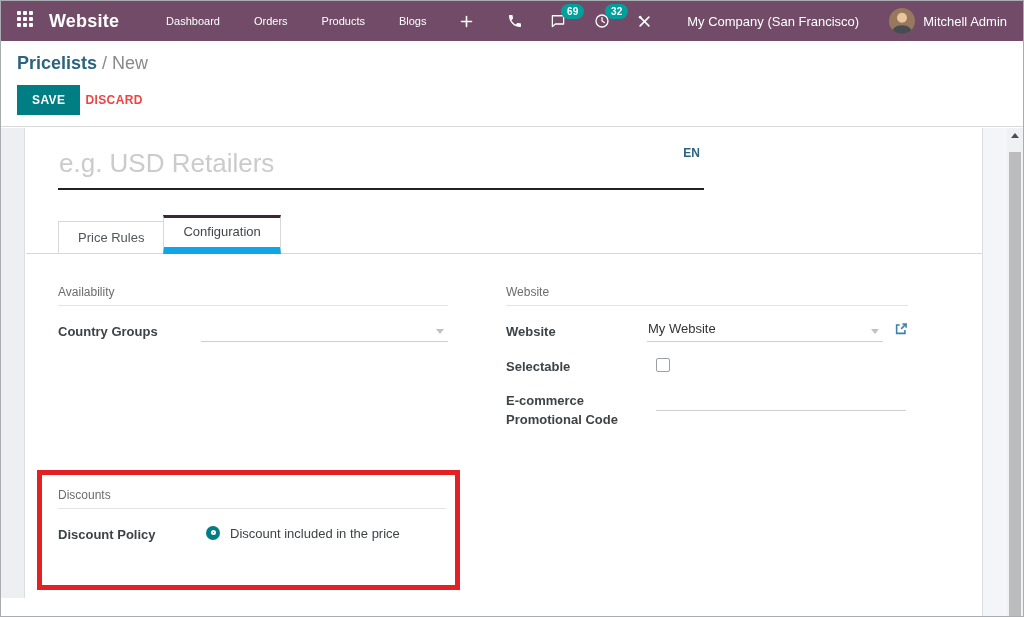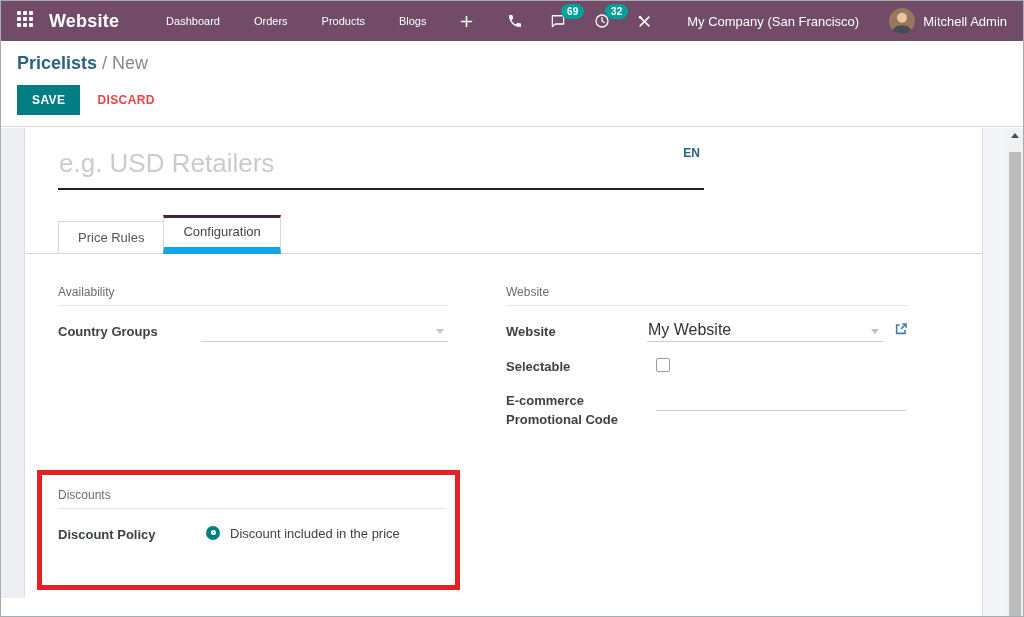--- a/index.html
+++ b/index.html
@@ -21,21 +21,21 @@
   .nav-icon-btn { position:relative; padding:0 13px; display:flex; align-items:center; height:40px; cursor:pointer; }
   .badge { position:absolute; top:3px; right:-4px; background:#00A09D; color:#fff; font-size:10px; font-weight:700; border-radius:9px; padding:1.5px 6px; line-height:1.2; }
   .company { font-size:13px; padding:0 18px 0 22px; white-space:nowrap; }
   .avatar { width:26px; height:26px; border-radius:50%; overflow:hidden; margin:0 8px 0 12px; flex:none; }
   .username { font-size:13px; margin-right:6px; white-space:nowrap; }
 
   
   .control-panel { height:86px; background:#fff; border-bottom:1px solid #d9d9d9; padding:12px 16px 0; }
   .breadcrumb { font-size:18px; color:#8a8a8a; }
   .bc-link { color:#2c637e; cursor:pointer;font-weight:bold; }
-  .btn-row { margin-top:11px; display:flex; align-items:center;gap:12px; }
+  .btn-row { margin-top:11px; display:flex; align-items:center; }
   .btn-save { background:#017e84; color:#fff; font-size:12px; font-weight:700; padding:8px 15px; border:none; letter-spacing:.4px; cursor:pointer; font-family:inherit; }
   .btn-discard { background:none; border:none; color:#ef4444; font-size:12px; font-weight:700; padding:8px 4px; margin-left:1px; letter-spacing:.4px; cursor:pointer; font-family:inherit; }
 
   
   .content { position:absolute; top:127px; left:0; right:0; bottom:0; background:#fff; }
   .left-strip { position:absolute; left:0; top:0; width:24px; height:470px; background:#edeff2; border-right:1px solid #dcdee1; }
   .right-strip { position:absolute; right:16px; top:0; width:25px; bottom:0; background:#f3f5f9; border-left:1px solid #dcdee1; }
   .scrollbar { position:absolute; right:0; top:0; width:16px; bottom:0; background:#f0f1f3; }
   .scroll-up { height:15px; display:flex; align-items:center; justify-content:center; cursor:pointer; }
   .scroll-up i { width:0; height:0; border-left:4px solid transparent; border-right:4px solid transparent; border-bottom:5px solid #4a4c56; }
@@ -71,21 +71,21 @@
     border-bottom:7px solid #0ea5e9; }
 
   
   .group { display:flex; margin-top:31px; }
   .col-left { width:390px; }
   .col-right { width:402px; margin-left:58px; }
   .section-title { font-size:12px; color:#6c6c6c; padding-bottom:6px; border-bottom:1px solid #e4e4e4; margin-bottom:15px; }
   .frow { display:flex; align-items:flex-start; margin-bottom:13px; }
   .frow .flabel { width:148px; font-size:13px; font-weight:700; color:#3e4247; padding-top:2px; line-height:1.45; }
   .col-right .flabel { width:150px; }
-  .fline { position:relative; font-size:16px; color:#333; border-bottom:1px solid #cfcfcf; height:21px; padding:0 16px 4px 1px; }
+  .fline { position:relative; font-size:13px; color:#333; border-bottom:1px solid #cfcfcf; height:21px; padding:0 16px 4px 1px; }
   .w255 { width:255px; }
   .w250 { width:250px; }
   .checkbox { width:14px; height:14px; border:1px solid #9aa0a6; background:#fff; margin-top:2px; border-radius:2px; cursor:pointer; }
 
   
   .discount-box { width:423px; border:5px solid #e32124; margin:27px 0 0 -21px; padding:13px 14px 16px 16px; }
   .discount-box .section-title { width:388px; }
   .radio-opt { display:flex; align-items:flex-start; margin-bottom:13px; }
   .radio { width:14px; height:14px; border-radius:50%; margin:2px 10px 0 0; flex:none; cursor:pointer; }
   .radio.sel { background:#017e84; display:flex; align-items:center; justify-content:center; }

